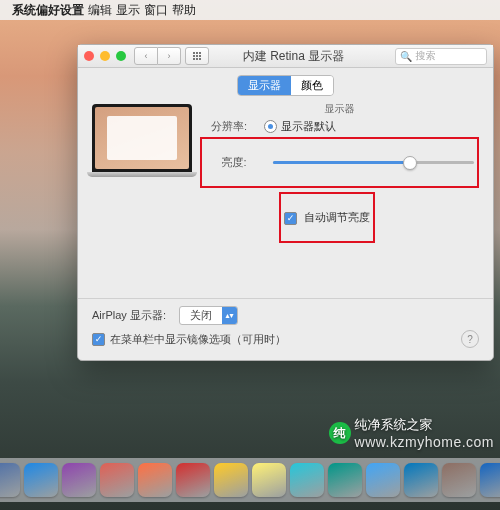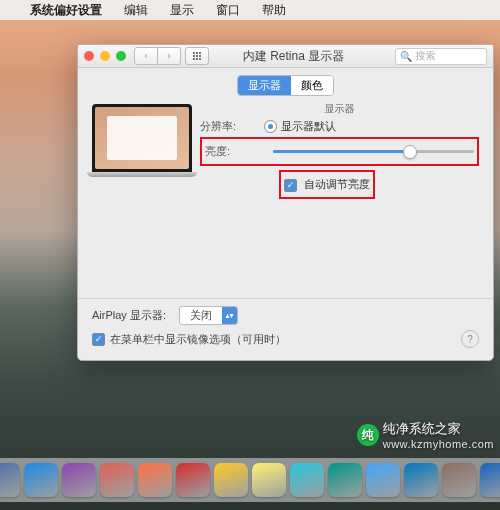--- a/index.html
+++ b/index.html
@@ -1,17 +1,17 @@
 <!DOCTYPE html>
 <html><head>
 <meta charset="utf-8">
 <style>
   html,body{margin:0;padding:0;width:500px;height:510px;font-family:-apple-system,"Helvetica Neue",sans-serif;font-size:11px;overflow:hidden;background:#333}
   .desktop{position:relative;width:500px;height:510px;background:linear-gradient(180deg,#e8b088 0%,#d89878 15%,#caa590 30%,#b8a89d 45%,#5a6960 60%,#3d4a45 75%,#2a332f 100%)}
-  .menubar{height:20px;background:rgba(240,240,240,.92);display:flex;align-items:center;padding:0 8px;gap:22px;color:#222;font-size:12px}
+  .menubar{height:20px;background:rgba(240,240,240,.92);display:flex;align-items:center;padding:0 8px;gap:4px;color:#222;font-size:12px}
   .menubar .bold{font-weight:600}
   .apple{font-size:13px}
   .window{position:absolute;left:77px;top:44px;width:415px;height:315px;background:#ececec;border:1px solid #b0b0b0;border-radius:5px;box-shadow:0 10px 30px rgba(0,0,0,.35);display:flex;flex-direction:column}
   .titlebar{height:22px;display:flex;align-items:center;border-bottom:1px solid #c8c8c8;padding:0 6px;position:relative;background:linear-gradient(#f6f6f6,#e6e6e6)}
   .traffic{display:flex;gap:6px}
   .tl{width:10px;height:10px;border-radius:50%}
   .red{background:#ff5f57}.yellow{background:#febc2e}.green{background:#28c840}
   .navbtns{display:flex;margin-left:8px;gap:0}
   .navbtn{width:22px;height:16px;border:1px solid #bbb;background:linear-gradient(#fff,#eee);display:flex;align-items:center;justify-content:center;color:#888;font-size:9px}
   .navbtn:first-child{border-radius:3px 0 0 3px}
@@ -26,41 +26,41 @@
   .seg div{padding:2px 10px;background:#fff}
   .seg .active{background:#4a90e2;color:#fff}
   .content{flex:1;display:flex;padding:6px 14px 0 14px;gap:8px}
   .preview{width:100px;flex-shrink:0;padding-top:2px}
   .laptop{width:100px;height:68px;background:#1a1a1a;border-radius:4px 4px 0 0;padding:3px;box-sizing:border-box}
   .screen{width:100%;height:100%;background:linear-gradient(160deg,#d4a080,#e8c0a0);border-radius:2px;display:flex;align-items:center;justify-content:center}
   .screen-win{width:75%;height:70%;background:rgba(255,255,255,.88);border-radius:2px}
   .base{width:110px;height:5px;background:linear-gradient(#d0d0d0,#a0a0a0);margin-left:-5px;border-radius:0 0 6px 6px}
   .settings{flex:1;font-size:11px;color:#333}
   .row{display:flex;align-items:center;margin-bottom:3px}
-  .lbl{width:58px;text-align:left;padding-right:6px;color:#555;font-size:11px}
+  .lbl{width:58px;text-align:center;padding-right:6px;color:#555;font-size:11px}
   .radio{width:11px;height:11px;border:1px solid #888;border-radius:50%;margin-right:4px;display:inline-flex;align-items:center;justify-content:center;background:#fff}
   .radio.checked::after{content:"";width:5px;height:5px;background:#4a90e2;border-radius:50%}
-  .hl{border:2px solid #e01020;padding:5px 3px;margin:2px 0}
+  .hl{border:2px solid #e01020;padding:16px 3px;margin:2px 0}
   .slider-row{display:flex;align-items:center}
   .slider{flex:1;height:3px;background:#b8b8b8;border-radius:2px;position:relative;margin-left:4px}
   .slider-fill{position:absolute;left:0;top:0;height:100%;width:68%;background:#4a90e2;border-radius:2px}
   .thumb{position:absolute;left:68%;top:50%;width:12px;height:12px;background:#fff;border:1px solid #aaa;border-radius:50%;transform:translate(-50%,-50%);box-shadow:0 1px 2px rgba(0,0,0,.2)}
   .checkbox{width:11px;height:11px;border:1px solid #888;border-radius:2px;background:#4a90e2;color:#fff;font-size:9px;display:inline-flex;align-items:center;justify-content:center;margin-right:4px}
   .footer{border-top:1px solid #d0d0d0;padding:7px 14px;font-size:11px;color:#444}
   .frow{display:flex;align-items:center;margin-bottom:5px}
   .popup{display:inline-flex;align-items:center;border:1px solid #bbb;border-radius:3px;background:#fff;height:17px;margin-left:13px;overflow:hidden}
   .popup .val{padding:0 10px}
   .popup .arr{width:15px;height:17px;background:#4a90e2;color:#fff;font-size:8px;display:flex;flex-direction:column;align-items:center;justify-content:center;line-height:5px}
   .help{width:16px;height:16px;border:1px solid #bbb;border-radius:50%;color:#888;display:flex;align-items:center;justify-content:center;font-size:10px;margin-left:auto}
   .cb2{width:11px;height:11px;border:1px solid #888;border-radius:2px;background:#4a90e2;color:#fff;font-size:9px;display:inline-flex;align-items:center;justify-content:center;margin-right:5px}
   .dock{position:absolute;bottom:8px;left:50%;transform:translateX(-50%);height:44px;background:rgba(220,220,225,.55);border-radius:6px;display:flex;align-items:center;padding:0 6px;gap:4px;backdrop-filter:blur(4px)}
   .dicon{width:34px;height:34px;border-radius:7px;box-shadow:0 1px 2px rgba(0,0,0,.25)}
   .watermark{position:absolute;right:6px;bottom:60px;display:flex;align-items:center;gap:4px;color:#fff;font-size:13px;text-shadow:0 1px 3px rgba(0,0,0,.7)}
   .watermark .logo{width:22px;height:22px;background:#1bbc46;border-radius:50%;display:flex;align-items:center;justify-content:center;color:#fff;font-weight:700;font-size:12px}
-  .watermark .sub{font-size:11px;display:block;letter-spacing:.5px;opacity:.85}
+  .watermark .sub{font-size:14px;display:block;letter-spacing:.5px;opacity:.85}
 </style>
 </head>
 <body>
 
 <div class="desktop">
 
   <div class="menubar">
     <span class="apple"></span>
     <span class="bold">系统偏好设置</span>
     <span>编辑</span>

